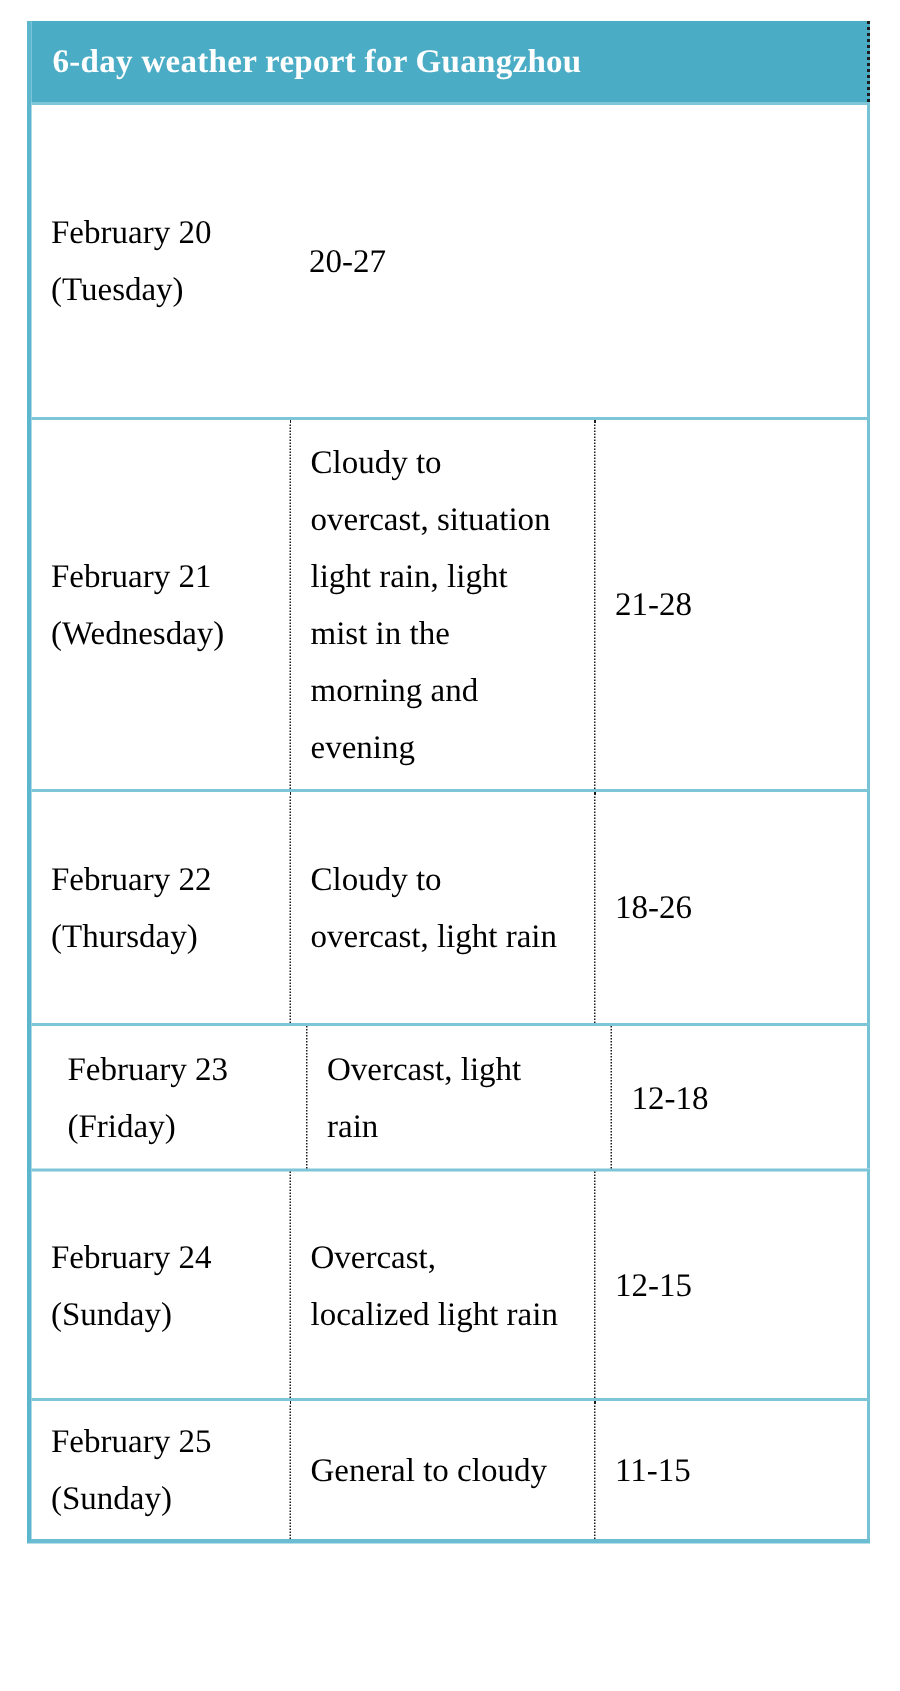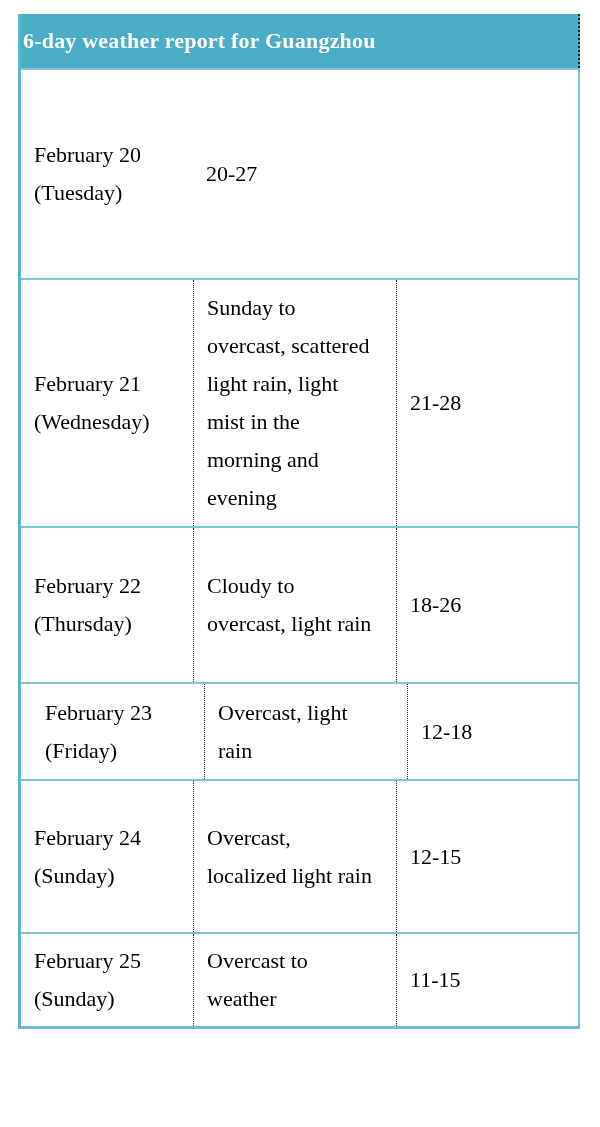--- a/index.html
+++ b/index.html
@@ -31,21 +31,21 @@
     min-height: 54px;
     background: #4bacc6;
     border-right: 2px dotted #1c1c1c;
     display: flex;
     align-items: center;
   }
   .title-text {
     color: #ffffff;
     font-weight: bold;
     font-size: 22px;
-    padding-left: 2px;
+    padding-left: 14px;
     letter-spacing: 0.2px;
   }
   
   .grid-row { border-right: 2px solid #76c3d6; }
   .row-head   { min-height: 98px;  }
   .row-0 { min-height: 210px; border-top: 2px solid #7ec5d8; }
   .row-1 { min-height: 248px; border-top: 2px solid #7ec5d8; }
   .row-2 { min-height: 156px; border-top: 2px solid #7ec5d8; }
   .row-3 { min-height: 97px;  border-top: 2px solid #7ec5d8; padding-left: 11px; }
   .row-4 { min-height: 153px; border-top: 2px solid #7ec5d8; }
@@ -91,21 +91,21 @@
         <div>20-27</div>
       </div>
     </div>
 
     <div class="trow grid-row row-1">
       <div class="cell c1">
         <div>February 21</div>
         <div class="date-line2">(Wednesday)</div>
       </div>
       <div class="cell c2">
-        <div>Sunday to overcast, scattered light rain, light mist in the morning and evening</div>
+        <div>Cloudy to overcast, situation light rain, light mist in the morning and evening</div>
       </div>
       <div class="cell c3">
         <div>21-28</div>
       </div>
     </div>
 
     <div class="trow grid-row row-2">
       <div class="cell c1">
         <div>February 22</div>
         <div class="date-line2">(Thursday)</div>
@@ -143,21 +143,21 @@
         <div>12-15</div>
       </div>
     </div>
 
     <div class="trow grid-row row-5">
       <div class="cell c1">
         <div>February 25</div>
         <div class="date-line2">(Sunday)</div>
       </div>
       <div class="cell c2">
-        <div>Overcast to weather</div>
+        <div>General to cloudy</div>
       </div>
       <div class="cell c3">
         <div>11-15</div>
       </div>
     </div>
 
   </div>
 </div>
 
 </body></html>

